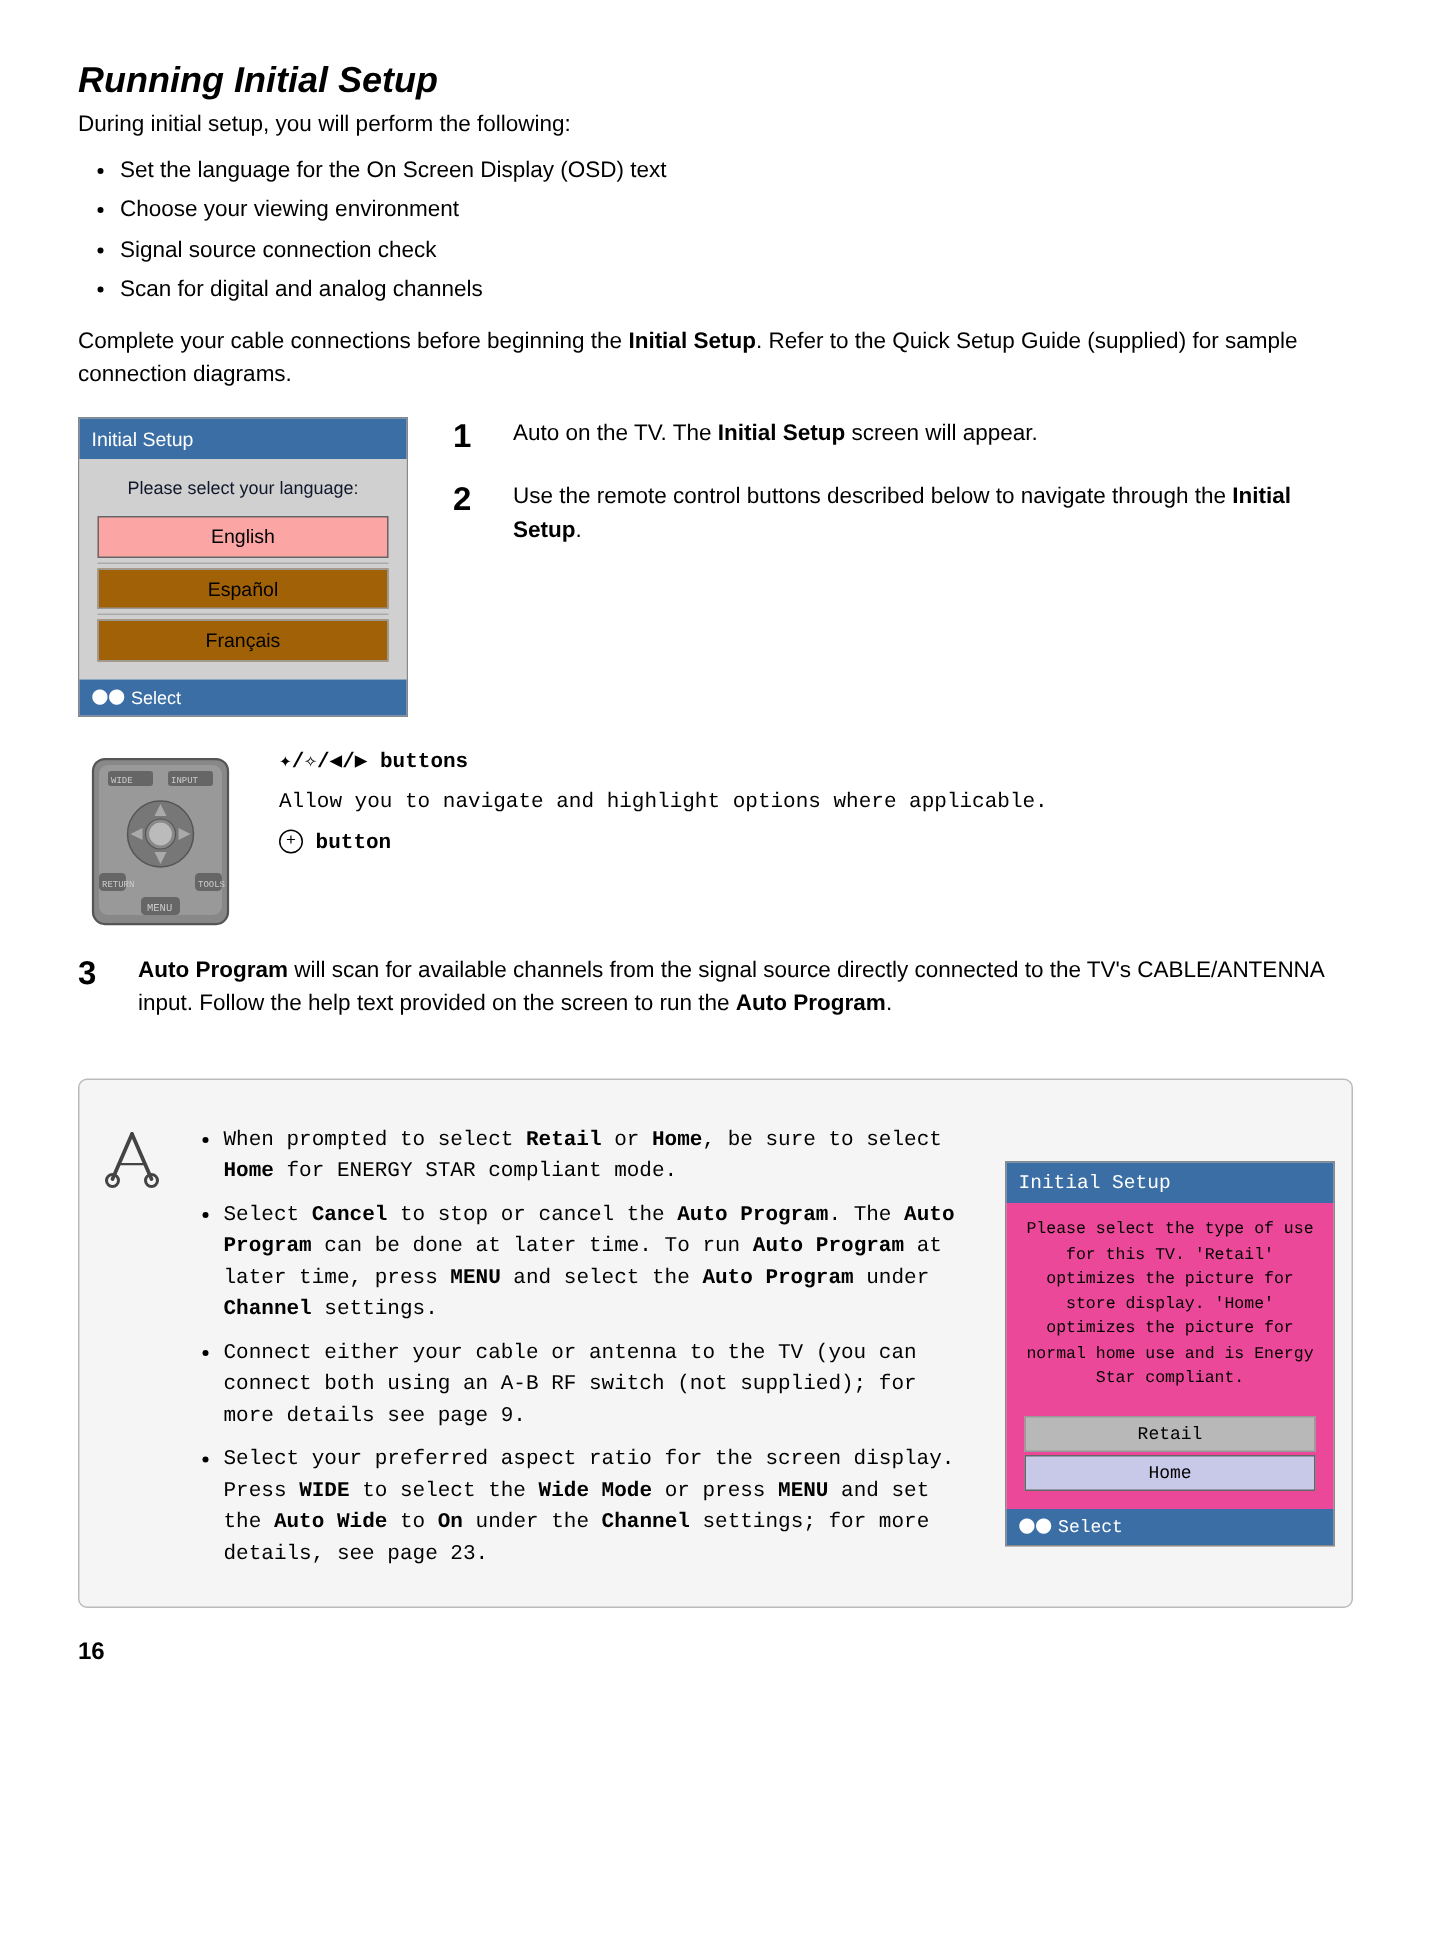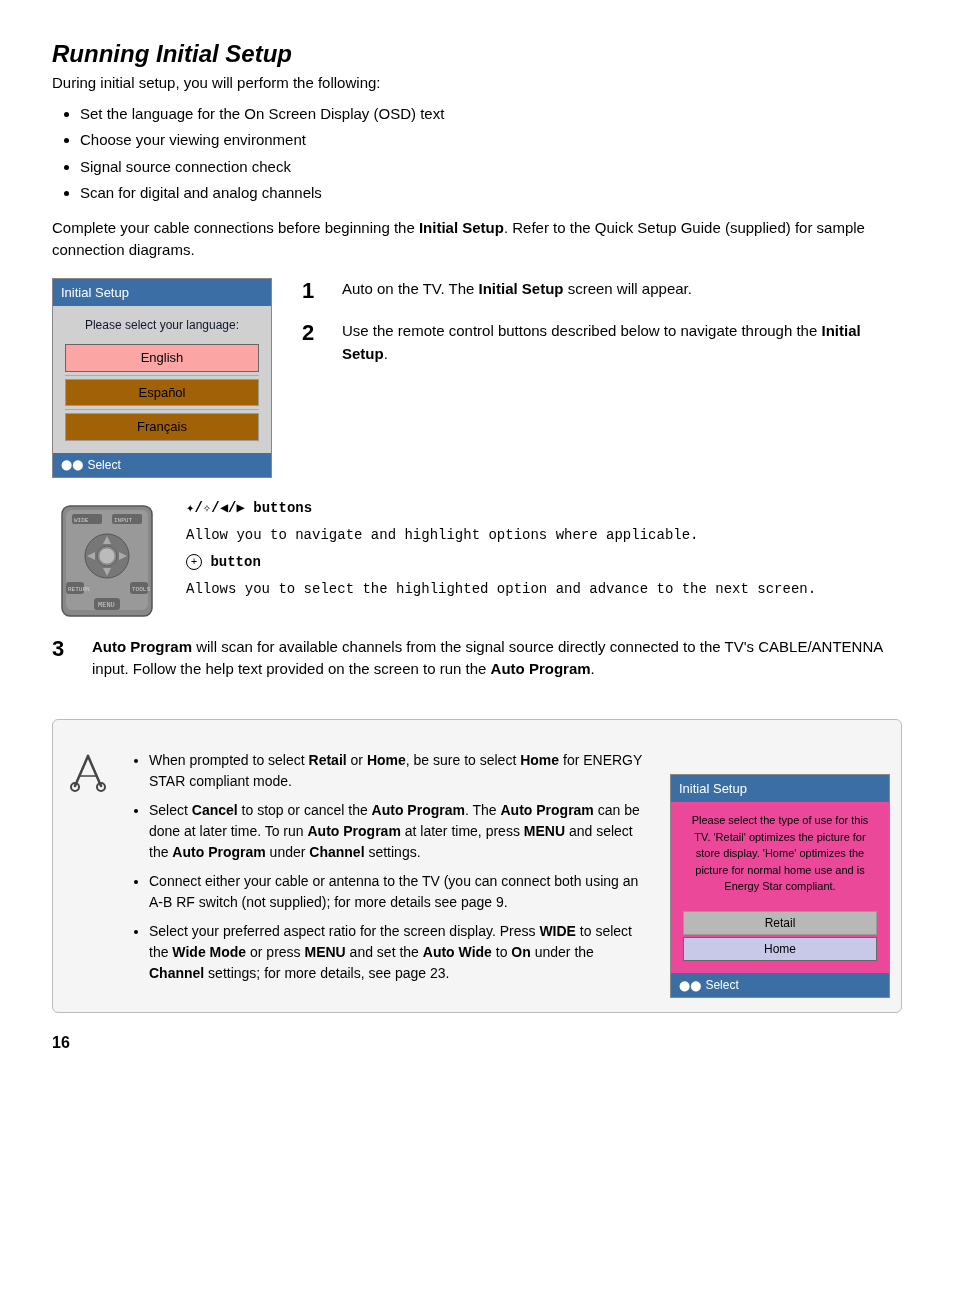--- a/index.html
+++ b/index.html
@@ -181,20 +181,21 @@
       line-height: 14px;
       font-size: 11px;
       vertical-align: middle;
     }
     .note-outer {
       border: 1.5px solid #bbb;
       background: #f5f5f5;
       border-radius: 6px;
       padding: 14px 16px 14px 10px;
       margin-top: 24px;
+      font-family: Liberation Mono, monospace;
     }
   </style>
 </head>
 <body>
 
 <h1>Running Initial Setup</h1>
 
 <p>During initial setup, you will perform the following:</p>
 
 <ul>
@@ -279,21 +280,20 @@
     </svg>
   </div>
   <div class="remote-desc">
     <p>
       <b>✦/✧/◀/▶ buttons</b>
     </p>
     <p>Allow you to navigate and highlight options where applicable.</p>
     <p>
       <span class="circle-btn">+</span> <b>button</b>
     </p>
-    <p>Allows you to select the highlighted option and advance to the next screen.</p>
   </div>
 </div>
 
 <div class="step step3">
   <span class="step-num">3</span>
   <div class="step-content">
     <p>
       <b>Auto Program</b><span> will scan for available channels from the signal source directly connected to the TV's CABLE/ANTENNA input. Follow the help text provided on the screen to run the </span><b>Auto Program</b><span>.</span>
     </p>
   </div>

